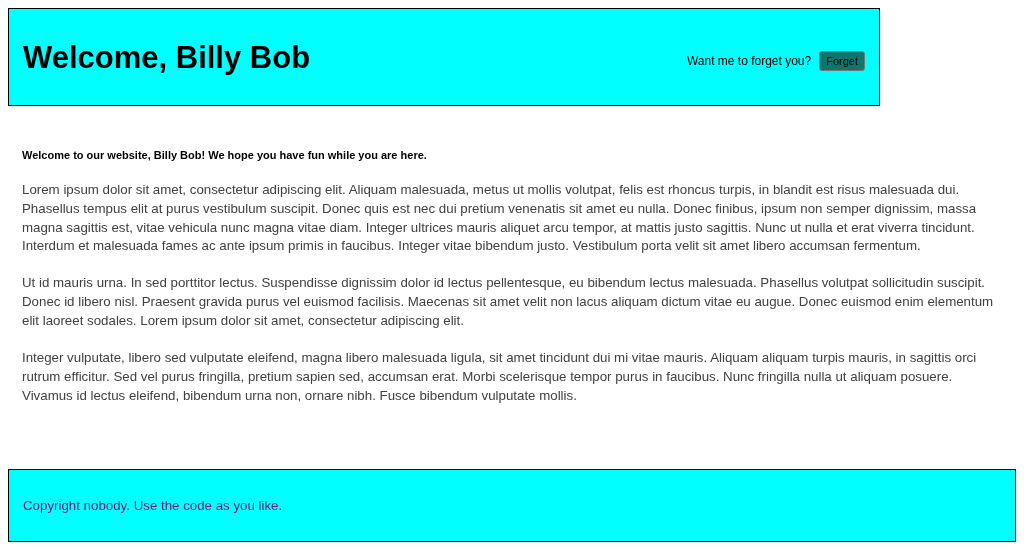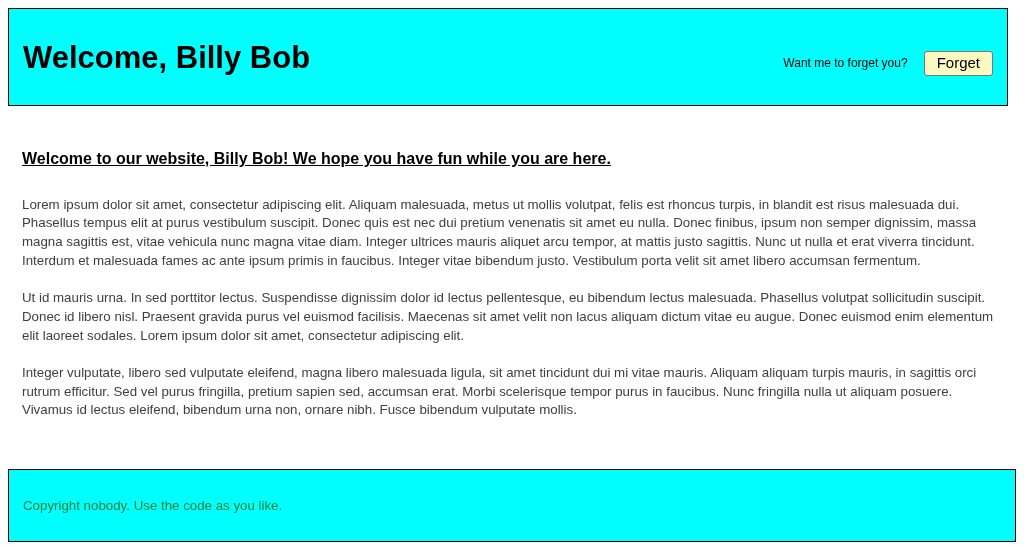--- a/index.html
+++ b/index.html
@@ -20,73 +20,72 @@
     width: 1024px;
     height: 550px;
     box-sizing: border-box;
     padding: 8px 8px 0 8px;
   }
 
   
   .header {
     position: relative;
     box-sizing: border-box;
-    width: 1000px;
+    width: 872px;
     height: 98px;
     background: #00ffff;
     border: 1px solid #000000;
     display: flex;
     align-items: center;
   }
   .header-title {
     font-size: 31px;
     font-weight: bold;
     letter-spacing: 0px;
     margin-left: 14px;
     line-height: 1;
     color: #000000;
   }
   .forget-area {
     position: absolute;
     right: 14px;
     top: 42px;
     display: flex;
     align-items: center;
-    gap: 16px;
+    gap: 8px;
   }
   .forget-label {
     font-size: 12px;
     color: #000000;
     white-space: nowrap;
   }
   .forget-button {
     font-family: "Liberation Sans", sans-serif;
-    font-size: 15px;
+    font-size: 11px;
     color: #000000;
-    background: #fef9c3;
+    background: #0f766e;
     border: 1px solid #767676;
     border-radius: 3px;
-    padding: 3px 12px;
+    padding: 3px 6px;
     cursor: pointer;
     line-height: 1.1;
   }
 
   
   .content {
     box-sizing: border-box;
     width: 1008px;
     padding: 0 14px;
     margin-top: 42px;
   }
   .lead {
-    font-size: 16px;
+    font-size: 11px;
     font-weight: bold;
-    margin: 0 0 26px 0;
+    margin: 0 0 18px 0;
     line-height: 1.35;
-    text-decoration: underline;
   }
   .para {
     font-size: 13.3px;
     line-height: 1.42;
     margin: 0 0 18px 0;
     text-align: left;
     color: #404040;
   }
   .para:last-child {
     margin-bottom: 12px;
@@ -101,21 +100,21 @@
     width: 1008px;
     height: 73px;
     background: #00ffff;
     border: 1px solid #000000;
     display: flex;
     align-items: center;
   }
   .footer-text {
     font-size: 13.3px;
     margin-left: 14px;
-    color: #15803d;
+    color: #701a75;
   }
 </style>
 </head>
 <body>
 
 <div class="page">
 
   <div class="header">
     <div class="header-title">Welcome, Billy Bob</div>
     <div class="forget-area">

